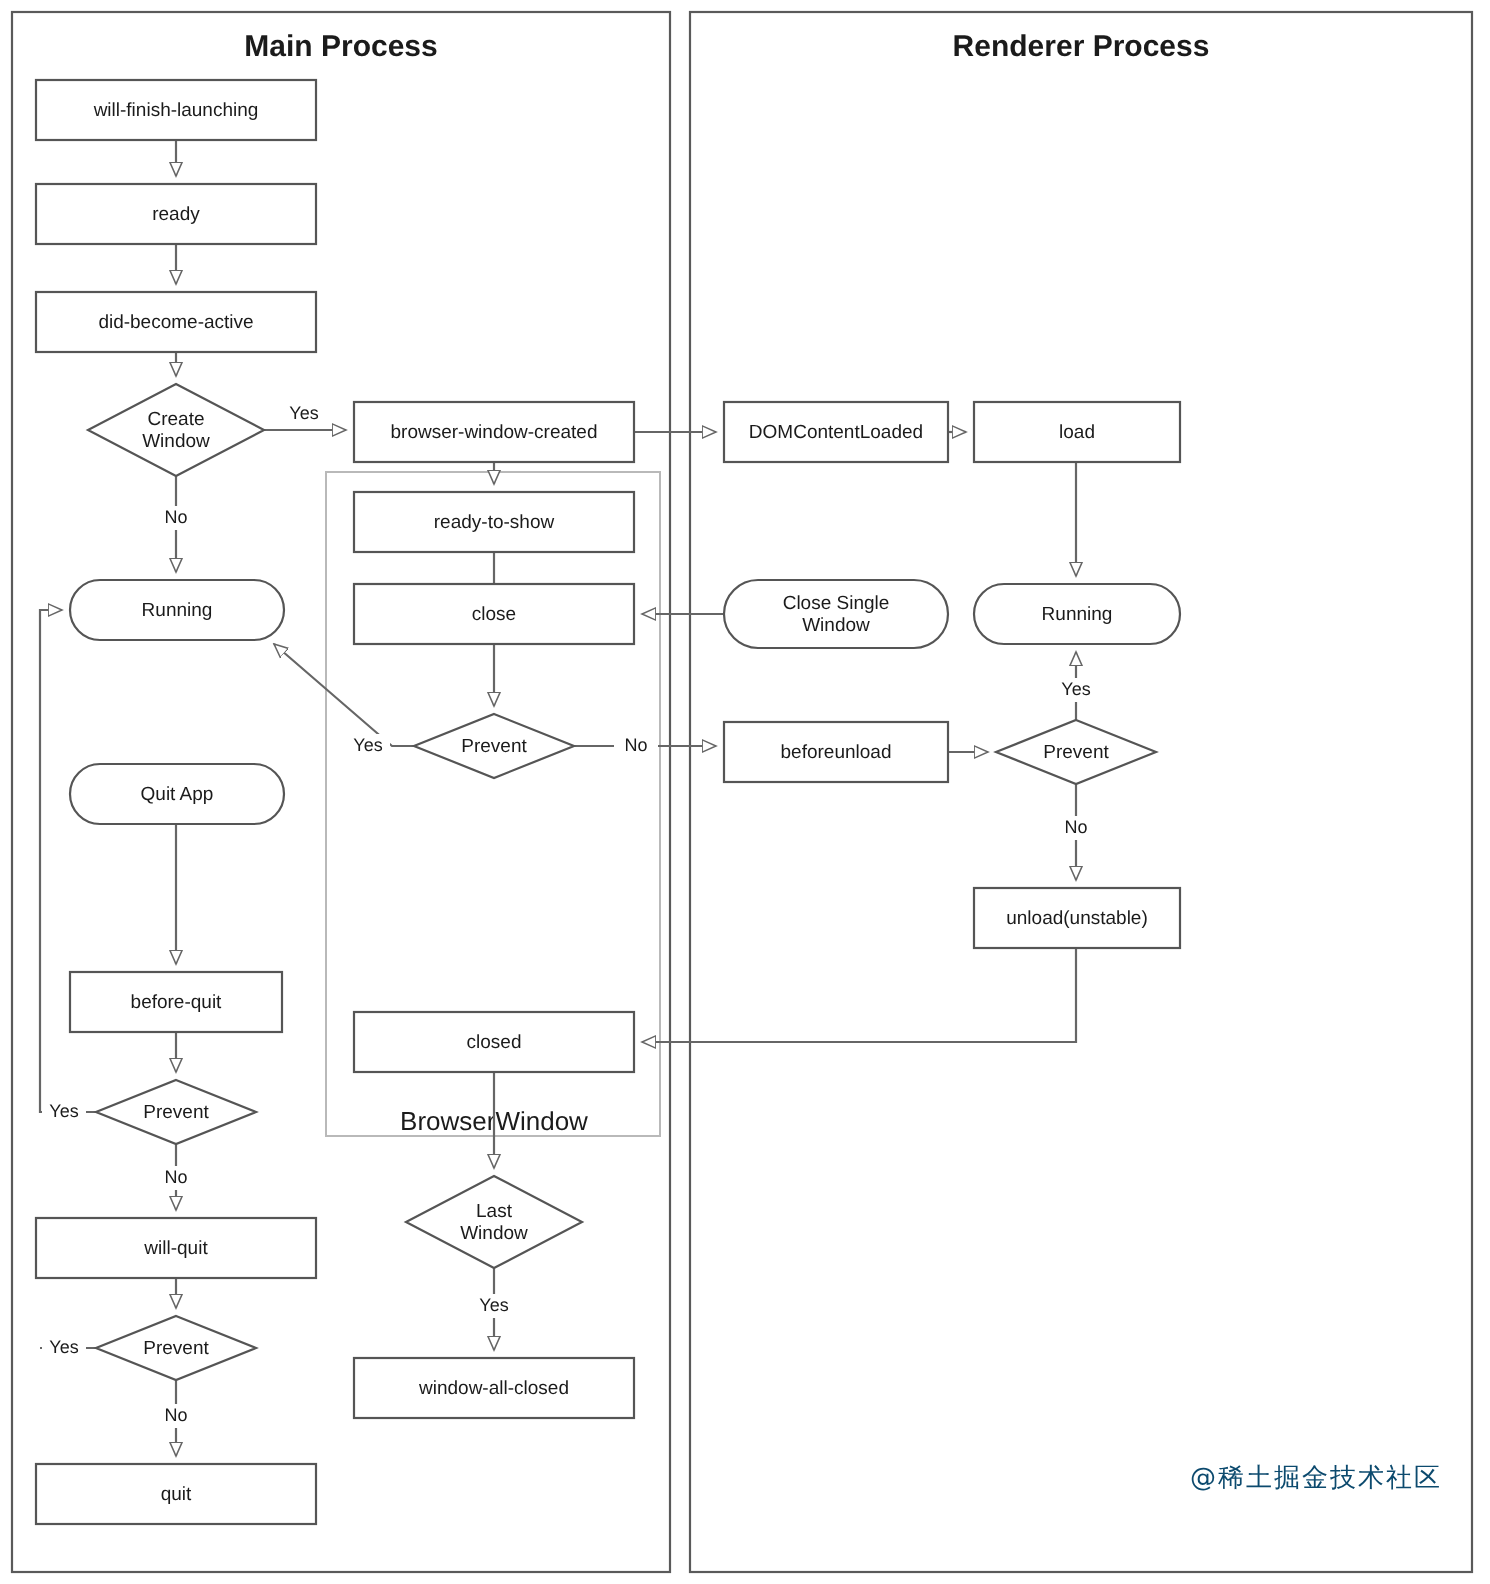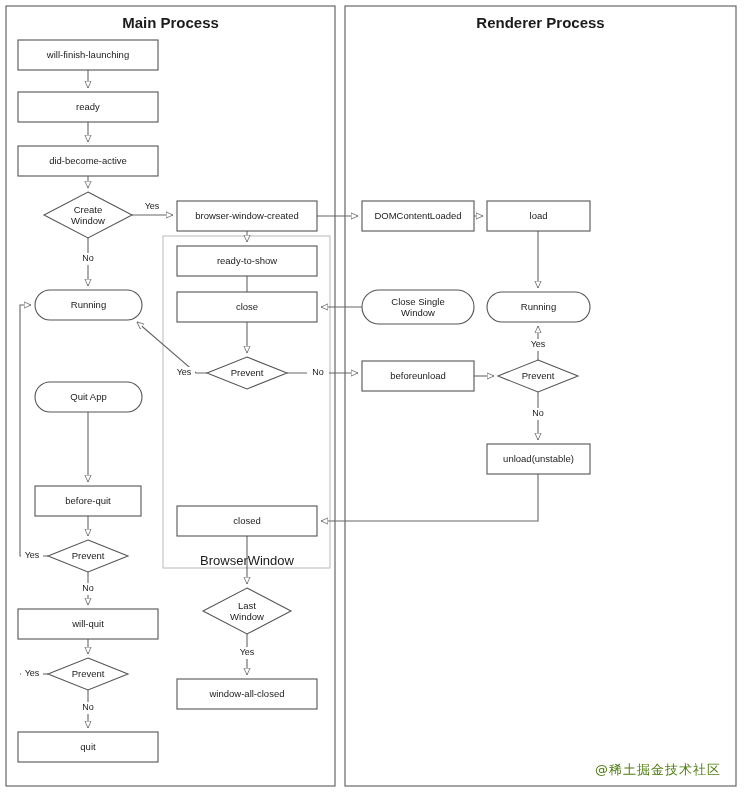--- a/index.html
+++ b/index.html
@@ -12,21 +12,21 @@
   .edge-label{font-size:9px;fill:#1b1b1b;text-anchor:middle;dominant-baseline:middle;}
   .group-label{font-size:13px;fill:#1b1b1b;text-anchor:middle;}
 
   .lane{fill:#ffffff;stroke:#5a5a5a;stroke-width:1.1;}
   .group-box{fill:none;stroke:#b9b9b9;stroke-width:1;}
   .rect-node{fill:#ffffff;stroke:#555555;stroke-width:1.1;}
   .round-node{fill:#ffffff;stroke:#555555;stroke-width:1.1;}
   .diamond-node{fill:#ffffff;stroke:#555555;stroke-width:1.1;}
   .edge{fill:none;stroke:#666666;stroke-width:1.1;}
 
-  .watermark{position:absolute;right:24px;bottom:13px;font-size:13px;color:#4d7c0f;
+  .watermark{position:absolute;right:24px;bottom:44px;font-size:13px;color:#0c4a6e;
              font-family:"DejaVu Sans",sans-serif;letter-spacing:1px;user-select:none;}
 </style>
 </head>
 <body>
 
 <div id="stage">
   <svg id="diagram" viewBox="0 0 745 792" xmlns="http://www.w3.org/2000/svg">
     <defs>
       <marker id="arrowOpen" viewBox="0 0 10 10" refX="9" refY="5" markerWidth="7" markerHeight="7" orient="auto-start-reverse">
         <path d="M0,1 L9,5 L0,9 z" fill="#ffffff" stroke="#666666" stroke-width="1"></path>

